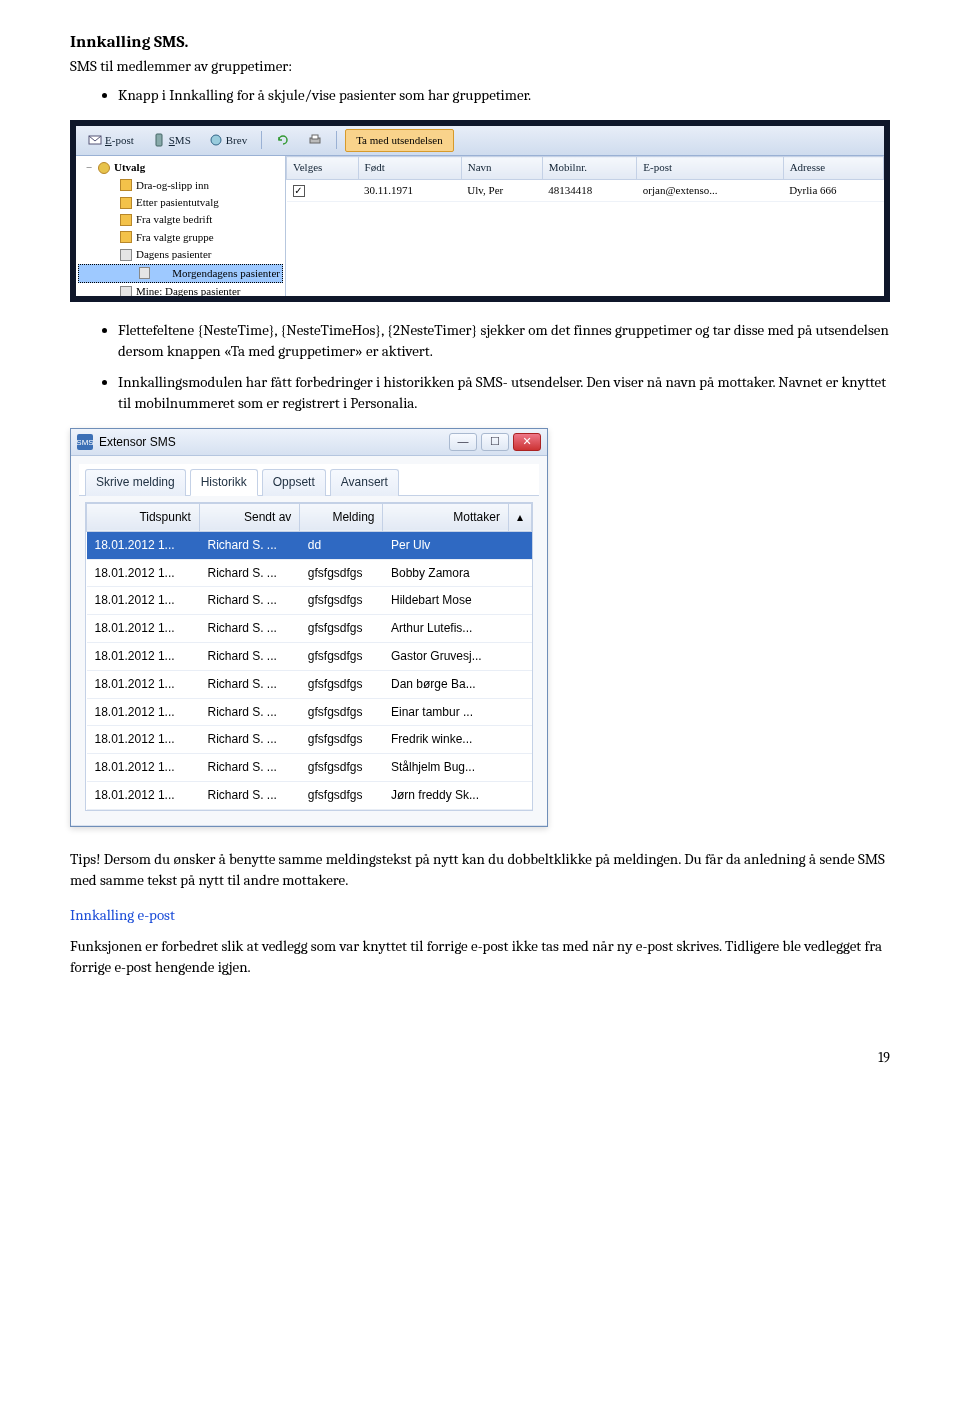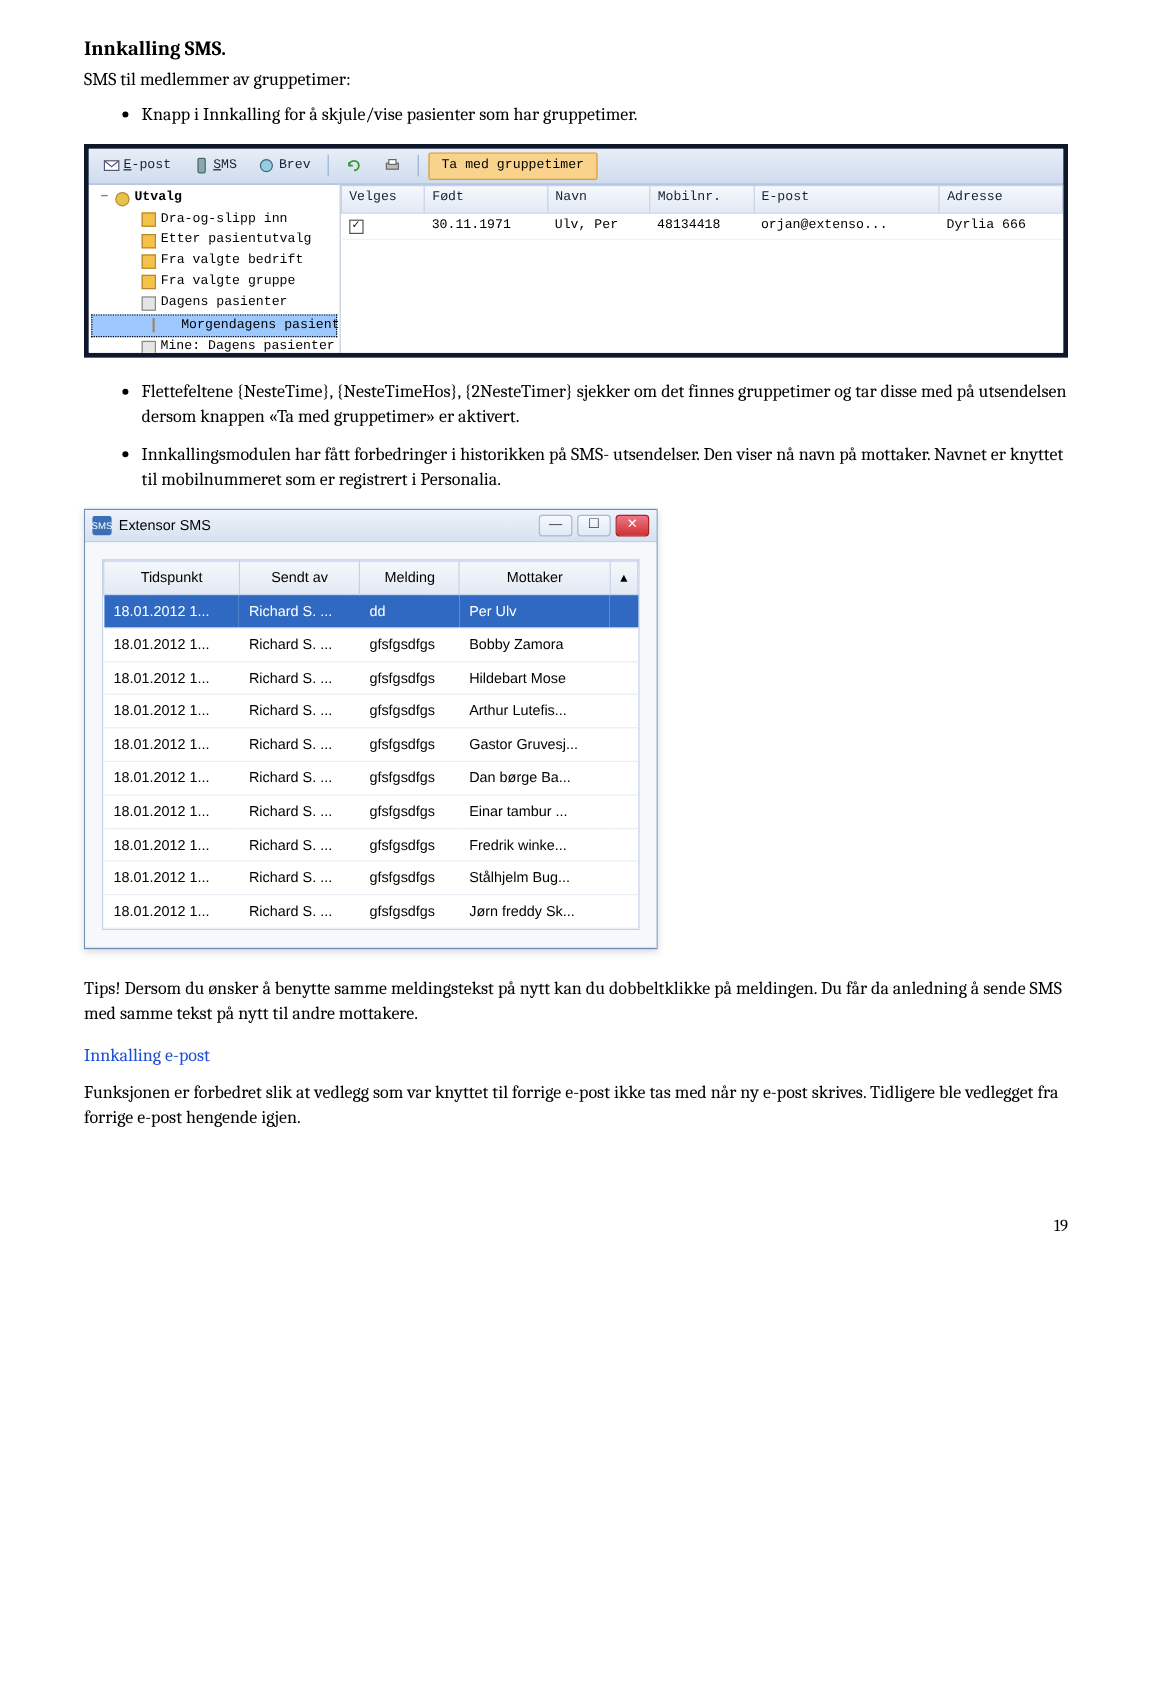--- a/index.html
+++ b/index.html
@@ -20,23 +20,23 @@
   }
   .intro { margin-bottom: 8px; }
   ul.bullets {
     list-style: disc;
     margin: 6px 0 14px 48px;
   }
   ul.bullets li { margin-bottom: 10px; }
 
   
   .shot1 {
-    border: 4px solid #0f172a;
+    border: 6px solid #0f172a;
     background: #c9d8ee;
-    font-family: Liberation Mono, monospace;
+    font-family: Liberation Serif, serif;
     font-size: 11px;
     margin: 4px 0 18px 0;
   }
   .shot1 .toolbar {
     display: flex;
     align-items: center;
     gap: 6px;
     padding: 3px 6px;
     background: linear-gradient(#e8eef8, #cfdcee);
     border-bottom: 1px solid #9ab1d4;
@@ -152,21 +152,21 @@
     position: relative; top: 1px;
   }
   .tab2.active {
     background: #fff; font-weight: normal; border-bottom: 1px solid #fff;
   }
   .table2 {
     margin: 6px; border: 1px solid #c4d1e6; background: #fff;
   }
   .table2 table { width: 100%; border-collapse: collapse; }
   .table2 th {
-    text-align: center; font-weight: normal;
+    text-align: right; font-weight: normal;
     background: linear-gradient(#f5f8fc, #e2e9f4);
     border: 1px solid #c4d1e6;
     padding: 5px 8px;
   }
   .table2 th.last { width: 16px; }
   .table2 td {
     padding: 5px 8px; border-bottom: 1px solid #e9eef6;
   }
   .table2 tr.sel td { background: #2f69c2; color: #fff; }
 
@@ -233,21 +233,21 @@
     </span>
     <span class="tb-btn">
       <span class="tb-icon">
         <svg viewBox="0 0 14 14">
             <rect x="2" y="5" width="10" height="5" fill="#bbb" stroke="#666"></rect>
             <rect x="4" y="2" width="6" height="4" fill="#fff" stroke="#666"></rect>
           </svg>
       </span>
     </span>
     <span class="tb-sep"></span>
-    <span class="tb-highlight">Ta med gruppetimer</span>
+    <span class="tb-highlight">Ta med utsendelsen</span>
   </div>
   <div class="body">
     <div class="tree">
       <div class="node root">
         <span class="twig">−</span>
         <span class="ticon gear"></span>
         <span>Utvalg</span>
       </div>
       <div id="tree-children">
           <div class="node child">
@@ -325,20 +325,26 @@
       <span class="win-icon">SMS</span>
       <span>Extensor SMS</span>
     </div>
     <div class="win-ctrls">
       <span class="win-ctrl">—</span>
       <span class="win-ctrl">☐</span>
       <span class="win-ctrl close">✕</span>
     </div>
   </div>
   <div class="inner">
+    <div class="tabs2" id="tabs2">
+        <span class="tab2">Skrive melding</span>
+        <span class="tab2 active">Historikk</span>
+        <span class="tab2">Oppsett</span>
+        <span class="tab2">Avansert</span>
+      </div>
     <div class="table2">
       <table>
         <thead>
             <tr id="t2-head">
               <th>Tidspunkt</th>
               <th>Sendt av</th>
               <th>Melding</th>
               <th>Mottaker</th>
               <th class="last">▴</th>
             </tr>

